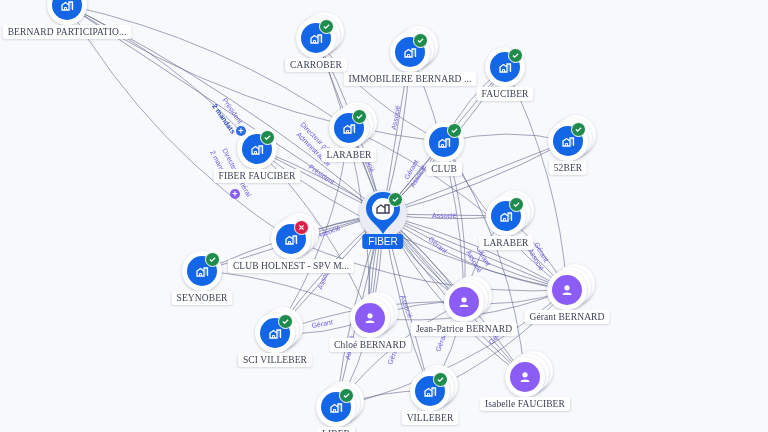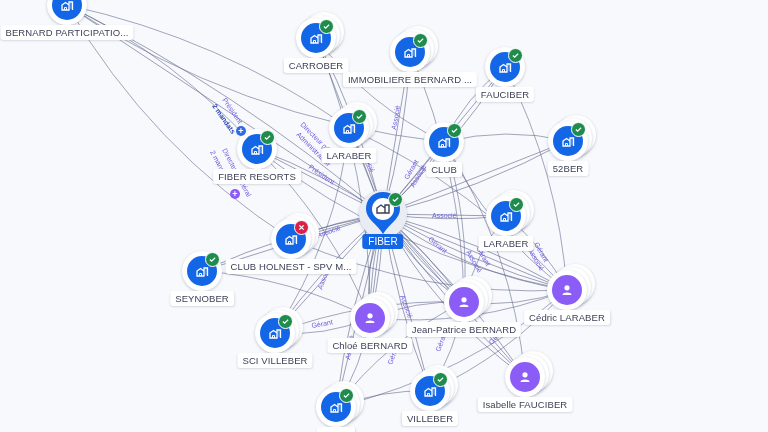--- a/index.html
+++ b/index.html
@@ -8,21 +8,21 @@
   .node { position:absolute; width:0; height:0; }
   .halo { position:absolute; width:40px; height:40px; border-radius:50%; background:#fff; box-shadow:0 1px 3px rgba(40,50,90,0.25); transform:translate(-20px,-20px); }
   .halo.stack2 { transform:translate(-16px,-23px); }
   .halo.stack3 { transform:translate(-12px,-26px); }
   .circle { position:absolute; width:30px; height:30px; border-radius:50%; transform:translate(-15px,-15px); display:flex; align-items:center; justify-content:center; }
   .circle.company { background:#1366e6; }
   .circle.person { background:#8b5cf6; }
   .badge { position:absolute; width:13px; height:13px; border-radius:50%; transform:translate(3px,-19px); display:flex; align-items:center; justify-content:center; border:1px solid #fff; }
   .badge.ok { background:#1f8b4c; }
   .badge.ko { background:#d9224a; }
-  .label { position:absolute; white-space:nowrap; font-size:9.5px; color:#3a3f55; background:#fff; padding:2px 5px; border-radius:3px; box-shadow:0 1px 2px rgba(40,50,90,0.15); transform:translate(-50%, 20px); letter-spacing:0.1px; }
+  .label { position:absolute; white-space:nowrap; font-size:9.5px; color:#3a3f55; background:#fff; padding:2px 5px; border-radius:3px; box-shadow:0 1px 2px rgba(40,50,90,0.15); transform:translate(-50%, 20px); letter-spacing:0.1px;font-family:Liberation Serif, serif; }
   .pin { position:absolute; transform:translate(-20px,-24px); }
   .pin-label { position:absolute; white-space:nowrap; font-size:10px; color:#fff; background:#1366e6; padding:2px 6px; border-radius:3px; transform:translate(-50%, 20px); }
   .edge-label { font-size:7px; fill:#6b5ce0; font-family:"Liberation Sans", sans-serif; }
   .edge-label.bold { fill:#2e49b8; font-weight:bold; }
   .plus { position:absolute; width:10px; height:10px; border-radius:50%; color:#fff; font-size:9px; line-height:10px; text-align:center; transform:translate(-5px,-5px); font-weight:bold; }
 </style>
 </head>
 <body>
 
 <div id="graph">
@@ -200,21 +200,21 @@
             <path d="M2 12 V7 L5.5 4.5 L9 7 V12 Z M9 12 V4 H12.5 V12" fill="none" stroke="#fff" stroke-width="1.3"></path>
             <path d="M4.5 12 v-2.5 h2 V12" fill="none" stroke="#fff" stroke-width="1"></path>
             <path d="M10.5 6 h1 M10.5 8 h1 M10.5 10 h1" stroke="#fff" stroke-width="0.9"></path>
           </svg>
         </div>
         <div class="badge ok">
           <svg width="7" height="7" viewBox="0 0 8 8">
             <path d="M1 4 l2 2 l4 -4" stroke="#fff" stroke-width="1.4" fill="none"></path>
           </svg>
         </div>
-        <div class="label">FIBER RESORTS</div>
+        <div class="label">FIBER FAUCIBER</div>
       </div>
       <div class="node" style="left: 349px; top: 128px;">
         <div class="halo stack3"></div>
         <div class="halo stack2"></div>
         <div class="halo"></div>
         <div class="circle company">
           <svg width="14" height="14" viewBox="0 0 14 14">
             <path d="M2 12 V7 L5.5 4.5 L9 7 V12 Z M9 12 V4 H12.5 V12" fill="none" stroke="#fff" stroke-width="1.3"></path>
             <path d="M4.5 12 v-2.5 h2 V12" fill="none" stroke="#fff" stroke-width="1"></path>
             <path d="M10.5 6 h1 M10.5 8 h1 M10.5 10 h1" stroke="#fff" stroke-width="0.9"></path>
@@ -358,21 +358,21 @@
       <div class="node" style="left: 567px; top: 290px;">
         <div class="halo stack3"></div>
         <div class="halo stack2"></div>
         <div class="halo"></div>
         <div class="circle person">
           <svg width="14" height="14" viewBox="0 0 14 14">
             <circle cx="7" cy="4.8" r="2.6" fill="#fff"></circle>
             <path d="M2.5 12 C2.5 8.8 11.5 8.8 11.5 12 Z" fill="#fff"></path>
           </svg>
         </div>
-        <div class="label">Cédric LARABER</div>
+        <div class="label">Gérant BERNARD</div>
       </div>
       <div class="node" style="left: 525px; top: 377px;">
         <div class="halo stack3"></div>
         <div class="halo stack2"></div>
         <div class="halo"></div>
         <div class="circle person">
           <svg width="14" height="14" viewBox="0 0 14 14">
             <circle cx="7" cy="4.8" r="2.6" fill="#fff"></circle>
             <path d="M2.5 12 C2.5 8.8 11.5 8.8 11.5 12 Z" fill="#fff"></path>
           </svg>

